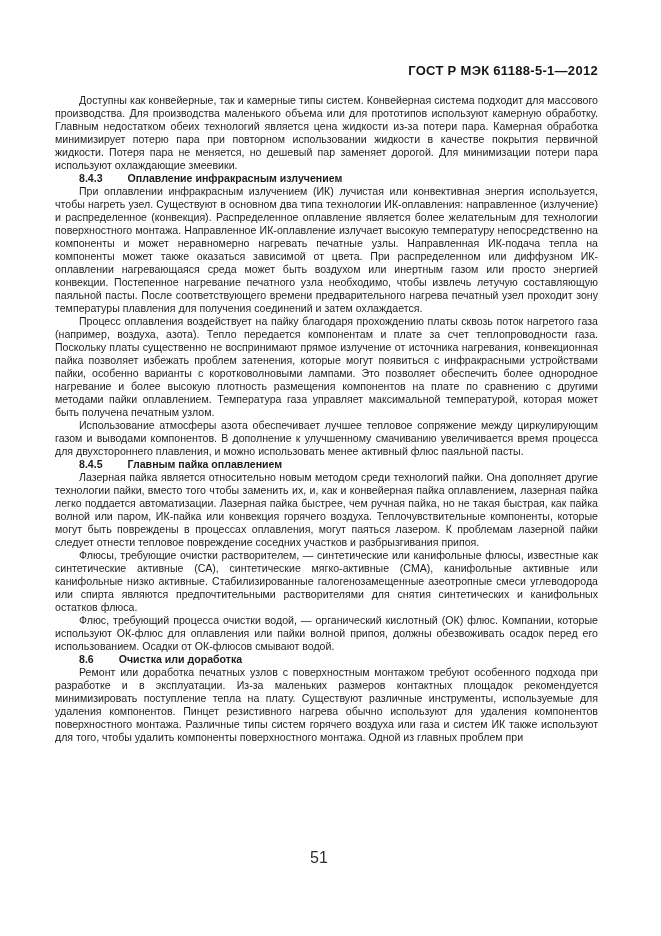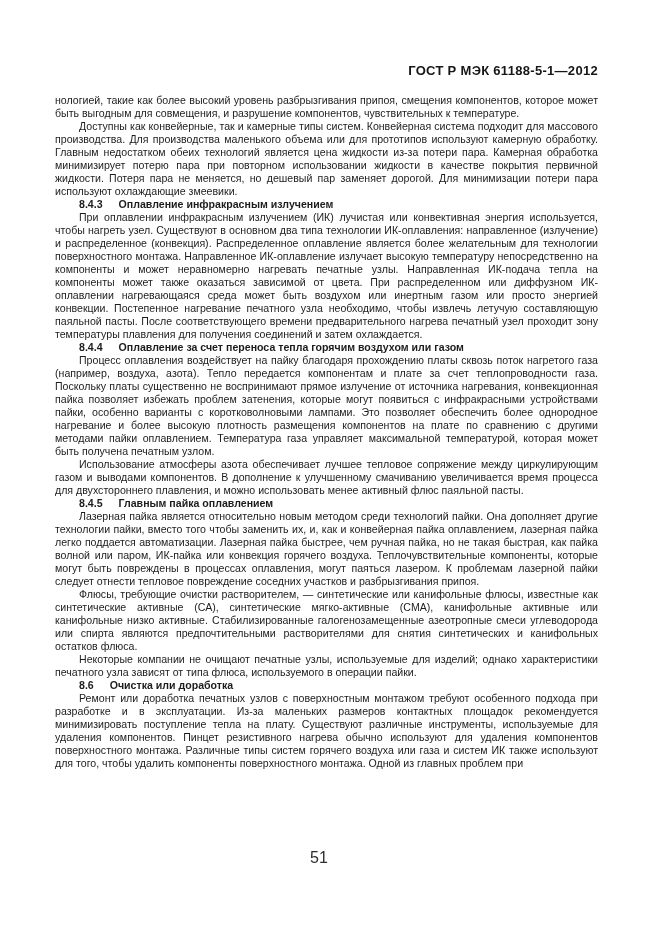--- a/index.html
+++ b/index.html
@@ -38,71 +38,66 @@
     text-align: justify;
     color: #1c1c1c;
   }
   .para { text-indent: 24px; }
   .para.no-indent { text-indent: 0; }
   .heading {
     font-weight: bold;
     text-indent: 24px;
     text-align: left;
   }
-  .h-num { margin-right: 13px; }
+  .h-num { margin-right: 22px; }
   .page-number {
     position: absolute;
     top: 849px;
     left: 55px;
     width: 528px;
     text-align: center;
     font-size: 16px;
     color: #2e2e2e;
   }
 </style>
 </head>
 <body>
 
 <div class="page">
 
   <div class="doc-header">ГОСТ Р МЭК 61188-5-1—2012</div>
 
   <div class="content" id="content">
-  <p class="para no-indent">нологией, такие как более высокий уровень разбрызгивания припоя, смещения компонентов, которое может быть выгодным для совмещения, и разрушение компонентов, чувствительных к температуре.</p>
 
   <p class="para">Доступны как конвейерные, так и камерные типы систем. Конвейерная система подходит для массового производства. Для производства маленького объема или для прототипов используют камерную обработку. Главным недостатком обеих технологий является цена жидкости из-за потери пара. Камерная обработка минимизирует потерю пара при повторном использовании жидкости в качестве покрытия первичной жидкости. Потеря пара не меняется, но дешевый пар заменяет дорогой. Для минимизации потери пара используют охлаждающие змеевики.</p>
 
   <div class="heading">
     <span class="h-num">8.4.3</span>
     <span class="h-title">Оплавление инфракрасным излучением</span>
   </div>
 
   <p class="para">При оплавлении инфракрасным излучением (ИК) лучистая или конвективная энергия используется, чтобы нагреть узел. Существуют в основном два типа технологии ИК-оплавления: направленное (излучение) и распределенное (конвекция). Распределенное оплавление является более желательным для технологии поверхностного монтажа. Направленное ИК-оплавление излучает высокую температуру непосредственно на компоненты и может неравномерно нагревать печатные узлы. Направленная ИК-подача тепла на компоненты может также оказаться зависимой от цвета. При распределенном или диффузном ИК-оплавлении нагревающаяся среда может быть воздухом или инертным газом или просто энергией конвекции. Постепенное нагревание печатного узла необходимо, чтобы извлечь летучую составляющую паяльной пасты. После соответствующего времени предварительного нагрева печатный узел проходит зону температуры плавления для получения соединений и затем охлаждается.</p>
 
-  <div class="heading">
-    <span class="h-num">8.4.4</span>
-    <span class="h-title">Оплавление за счет переноса тепла горячим воздухом или газом</span>
-  </div>
 
   <p class="para">Процесс оплавления воздействует на пайку благодаря прохождению платы сквозь поток нагретого газа (например, воздуха, азота). Тепло передается компонентам и плате за счет теплопроводности газа. Поскольку платы существенно не воспринимают прямое излучение от источника нагревания, конвекционная пайка позволяет избежать проблем затенения, которые могут появиться с инфракрасными устройствами пайки, особенно варианты с коротковолновыми лампами. Это позволяет обеспечить более однородное нагревание и более высокую плотность размещения компонентов на плате по сравнению с другими методами пайки оплавлением. Температура газа управляет максимальной температурой, которая может быть получена печатным узлом.</p>
 
   <p class="para">Использование атмосферы азота обеспечивает лучшее тепловое сопряжение между циркулирующим газом и выводами компонентов. В дополнение к улучшенному смачиванию увеличивается время процесса для двухстороннего плавления, и можно использовать менее активный флюс паяльной пасты.</p>
 
   <div class="heading">
     <span class="h-num">8.4.5</span>
     <span class="h-title">Главным пайка оплавлением</span>
   </div>
 
   <p class="para">Лазерная пайка является относительно новым методом среди технологий пайки. Она дополняет другие технологии пайки, вместо того чтобы заменить их, и, как и конвейерная пайка оплавлением, лазерная пайка легко поддается автоматизации. Лазерная пайка быстрее, чем ручная пайка, но не такая быстрая, как пайка волной или паром, ИК-пайка или конвекция горячего воздуха. Теплочувствительные компоненты, которые могут быть повреждены в процессах оплавления, могут паяться лазером. К проблемам лазерной пайки следует отнести тепловое повреждение соседних участков и разбрызгивания припоя.</p>
 
 
   <p class="para">Флюсы, требующие очистки растворителем, — синтетические или канифольные флюсы, известные как синтетические активные (СА), синтетические мягко-активные (СМА), канифольные активные или канифольные низко активные. Стабилизированные галогенозамещенные азеотропные смеси углеводорода или спирта являются предпочтительными растворителями для снятия синтетических и канифольных остатков флюса.</p>
 
+  <p class="para">Флюс, требующий процесса очистки водой, — органический кислотный (ОК) флюс. Компании, которые используют ОК-флюс для оплавления или пайки волной припоя, должны обезвоживать осадок перед его использованием. Осадки от ОК-флюсов смывают водой.</p>
 
-  <p class="para">Некоторые компании не очищают печатные узлы, используемые для изделий; однако характеристики печатного узла зависят от типа флюса, используемого в операции пайки.</p>
 
   <div class="heading">
     <span class="h-num">8.6</span>
     <span class="h-title">Очистка или доработка</span>
   </div>
 
   <p class="para">Ремонт или доработка печатных узлов с поверхностным монтажом требуют особенного подхода при разработке и в эксплуатации. Из-за маленьких размеров контактных площадок рекомендуется минимизировать поступление тепла на плату. Существуют различные инструменты, используемые для удаления компонентов. Пинцет резистивного нагрева обычно используют для удаления компонентов поверхностного монтажа. Различные типы систем горячего воздуха или газа и систем ИК также используют для того, чтобы удалить компоненты поверхностного монтажа. Одной из главных проблем при</p>
 </div>
 
   <div class="page-number">51</div>

